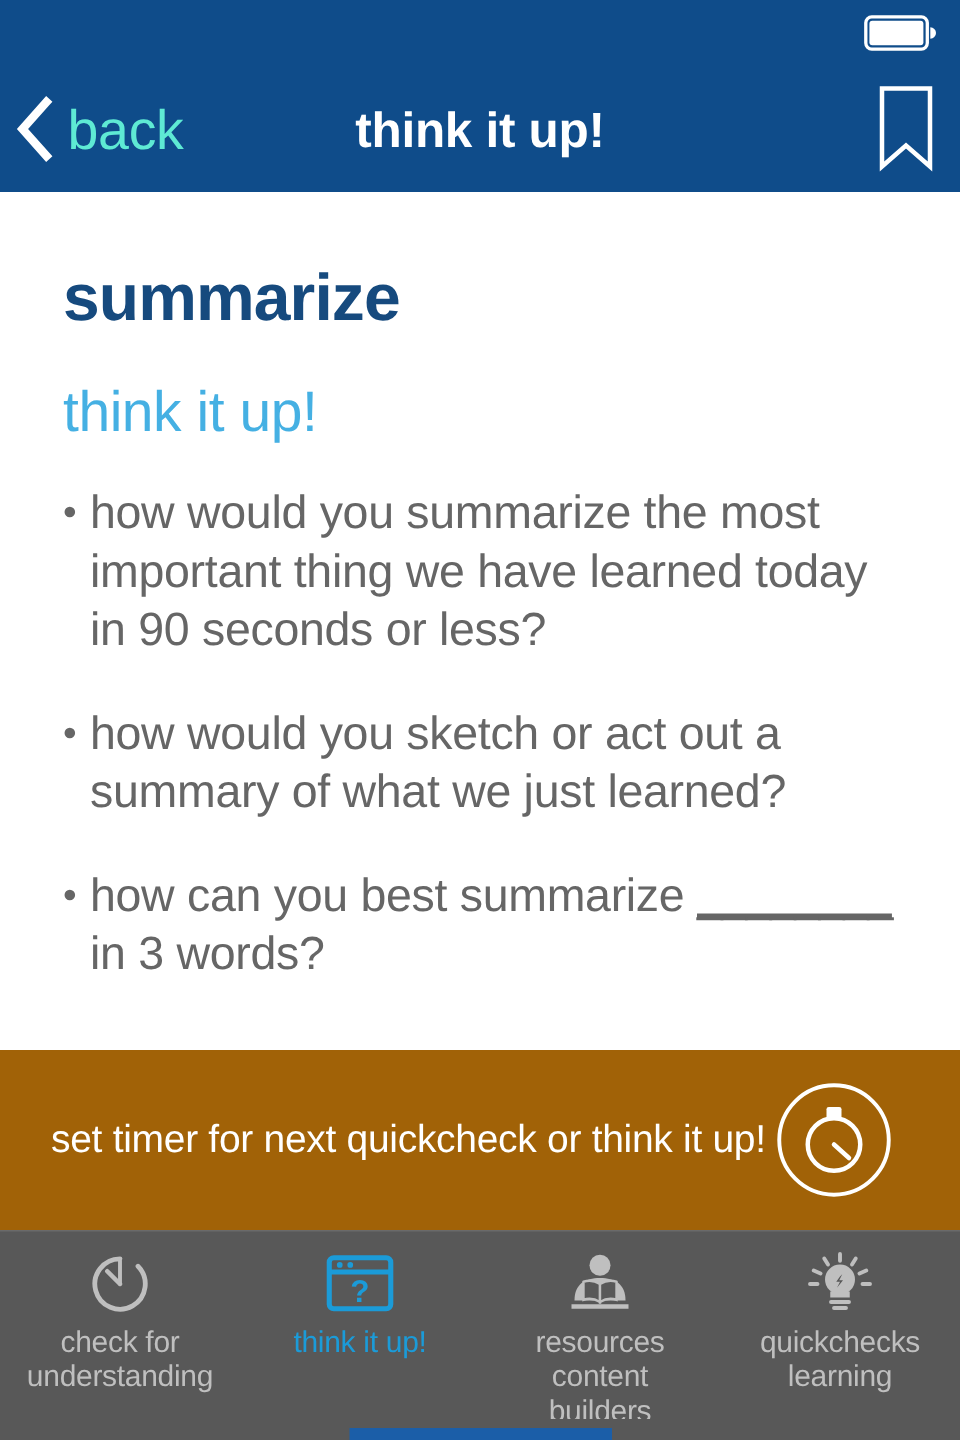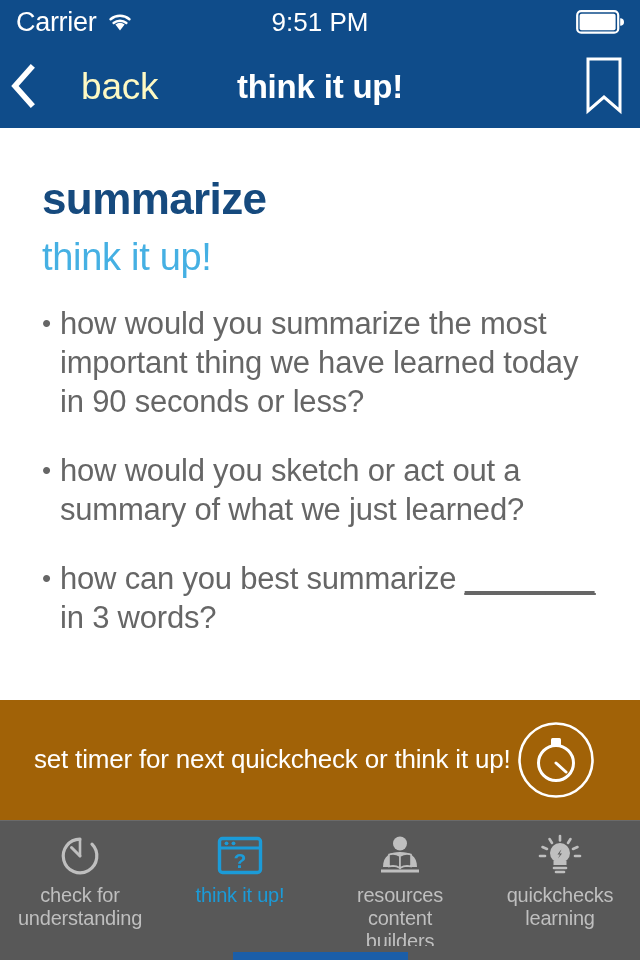--- a/index.html
+++ b/index.html
@@ -56,25 +56,24 @@
     position:relative;
     flex:0 0 auto;
   }
   .nav-back {
     display:flex; align-items:center; gap:9px;
     cursor:pointer;
     z-index:2;
   }
   .chevron-left { width:26px; height:44px; display:block; }
   .nav-back-label {
-    color:#fef9c3;
+    color:#5eead4;
     font-size:37px;
     line-height:1;
     letter-spacing:-0.2px;
-    margin-left:36px;
   }
   .nav-title {
     position:absolute;
     left:0; right:0;
     text-align:center;
     color:#ffffff;
     font-size:33px;
     font-weight:bold;
     line-height:1;
     letter-spacing:-0.2px;
@@ -89,21 +88,21 @@
     background:#ffffff;
     padding:48px 40px 0 42px;
     overflow:hidden;
   }
   .page-title {
     color:#164A7E;
     font-size:44px;
     font-weight:bold;
     line-height:1.05;
     letter-spacing:-0.6px;
-    margin-bottom:16px;
+    margin-bottom:34px;
   }
   .page-subtitle {
     color:#45B0E3;
     font-size:38px;
     line-height:1.05;
     letter-spacing:-0.3px;
     margin-bottom:26px;
   }
   .bullet-list { list-style:none; }
   .bullet-item {
@@ -185,31 +184,20 @@
     width:175px; height:8px;
     background:#1B5EA8;
   }
 </style>
 </head>
 <body>
 
 <div id="app">
 
   <div class="status-bar">
-    <div class="status-left">
-      <span class="carrier-text">Carrier</span>
-      <span>
-        <svg class="wifi-icon" viewBox="0 0 28 22">
-          <path d="M14 19.5 L9.4 13.6 A7.4 7.4 0 0 1 18.6 13.6 Z" fill="#ffffff"></path>
-          <path d="M4.6 8.2 A14.5 14.5 0 0 1 23.4 8.2" stroke="#ffffff" stroke-width="2.6" fill="none" stroke-linecap="round"></path>
-          <path d="M7.6 12.0 A10 10 0 0 1 20.4 12.0" stroke="#ffffff" stroke-width="2.4" fill="none" stroke-linecap="round"></path>
-        </svg>
-      </span>
-    </div>
-    <div class="status-time">9:51 PM</div>
     <div class="status-right">
       <span>
         <svg class="battery-icon" viewBox="0 0 48 24">
           <rect x="1.2" y="1.2" width="41" height="21.5" rx="4" ry="4" fill="none" stroke="#ffffff" stroke-width="2.2"></rect>
           <rect x="3.6" y="3.8" width="36" height="16.4" rx="2" ry="2" fill="#ffffff"></rect>
           <path d="M44.2 8.2 L44.2 15.8 A3.8 3.8 0 0 0 44.2 8.2 Z" fill="#ffffff"></path>
         </svg>
       </span>
     </div>
   </div>

